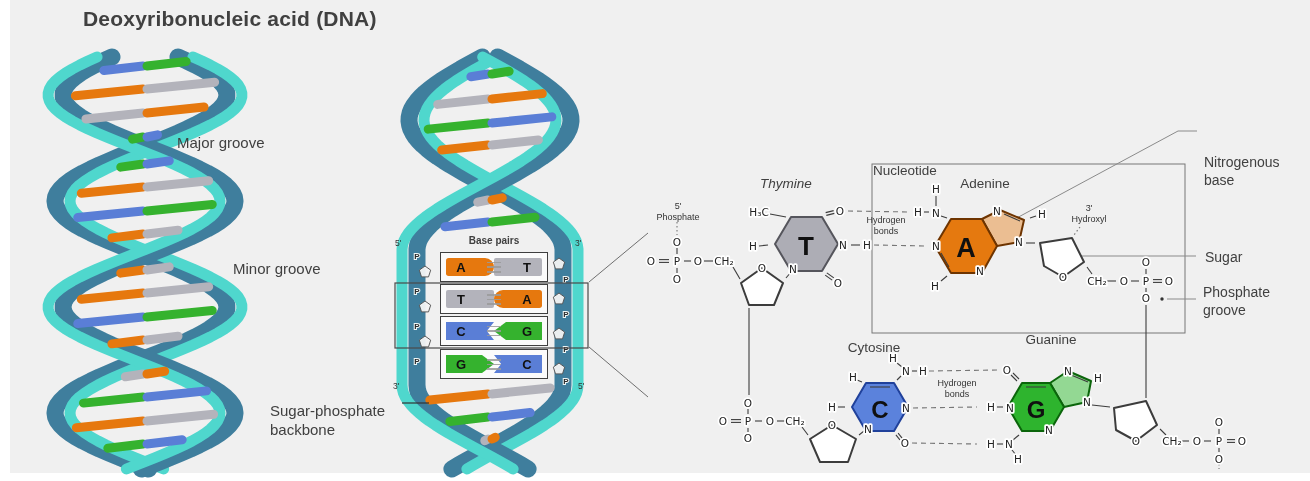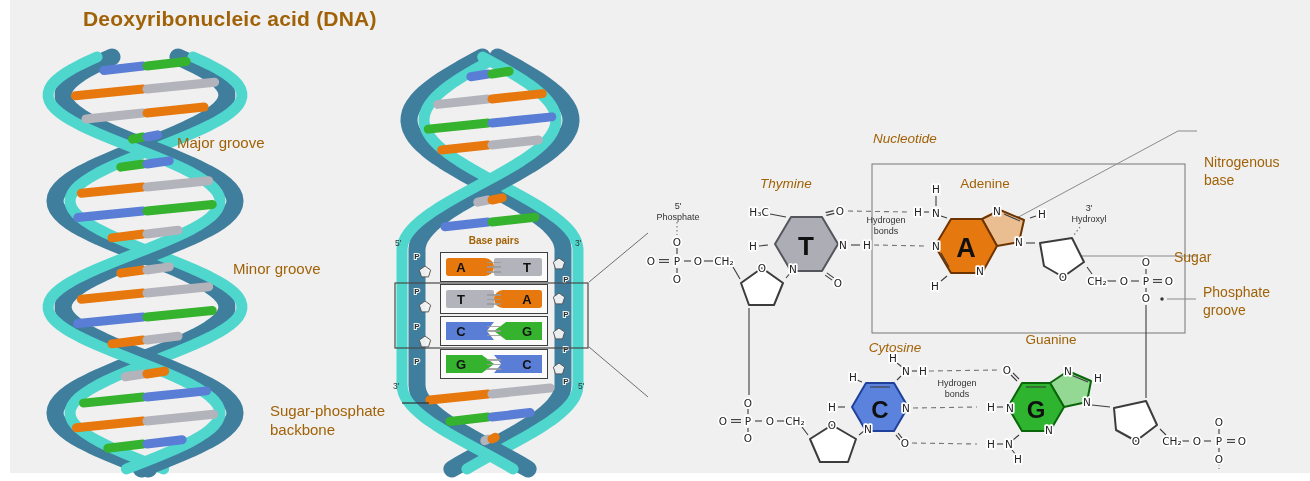--- a/index.html
+++ b/index.html
@@ -1,17 +1,17 @@
 <!DOCTYPE html>
 <html><head>
 <meta charset="utf-8">
 <style>
   html,body{margin:0;padding:0;background:#ffffff;width:1310px;height:481px;overflow:hidden;}
   #stage-bg{position:absolute;left:10px;top:0;width:1300px;height:473px;background:#F0F0F0;}
-  .lbl{position:absolute;color:#a16207;font-family:"Liberation Sans",sans-serif;white-space:nowrap;line-height:1.25;}
+  .lbl{position:absolute;color:#404040;font-family:"Liberation Sans",sans-serif;white-space:nowrap;line-height:1.25;}
   .ctr{transform:translateX(-50%);text-align:center;}
   #page-title{font-size:21px;font-weight:bold;letter-spacing:.2px;}
   .groove{font-size:15px;}
   .medlbl{font-size:13.5px;}
   .biglbl{font-size:14px;line-height:18px;}
   .tiny{font-size:9px;line-height:11px;color:#333;text-align:center;}
   .endlbl{font-size:8.5px;color:#333;}
   svg{position:absolute;left:0;top:0;}
   #bp-panel{position:absolute;left:440px;top:252px;width:108px;height:130px;}
   .bp-row{position:absolute;left:0;width:106px;height:28px;background:#fbfbfb;border:1px solid #3f3f3f;}
@@ -310,30 +310,30 @@
       <div class="bp-shape arrow-right" style="left: 5px; width: 48px; background: rgb(53, 178, 46);"></div>
       <div class="bp-shape notch-left" style="left: 53px; width: 48px; background: rgb(90, 126, 214);"></div>
       <div class="bp-dash"></div>
       <div class="bp-letter" style="left: 10px;">G</div>
       <div class="bp-letter" style="left: 76px;">C</div>
     </div>
   </div>
 
 <div class="lbl ctr medlbl" style="left:786px;top:176px;font-style:italic;">Thymine</div>
 <div class="lbl ctr medlbl" style="left:985px;top:176px;">Adenine</div>
-<div class="lbl ctr medlbl" style="left:895px;top:340px;font-style:italic;">Cytosine</div>
+<div class="lbl ctr medlbl" style="left:874px;top:340px;">Cytosine</div>
 <div class="lbl ctr medlbl" style="left:1051px;top:332px;">Guanine</div>
 
-<div class="lbl medlbl" style="left:873px;top:131px;font-style:italic;">Nucleotide</div>
+<div class="lbl medlbl" style="left:873px;top:163px;">Nucleotide</div>
 
 <div class="lbl biglbl" style="left:1204px;top:113px;margin-top:40px;">
   <div>Nitrogenous</div>
   <div>base</div>
 </div>
-<div class="lbl biglbl" style="left:1174px;top:248px;">Sugar</div>
+<div class="lbl biglbl" style="left:1205px;top:248px;">Sugar</div>
 <div class="lbl biglbl" style="left:1203px;top:283px;">
   <div>Phosphate</div>
   <div>groove</div>
 </div>
 
 <div class="lbl tiny ctr" style="left:678px;top:201px;">
   <div>5'</div>
   <div>Phosphate</div>
 </div>
 <div class="lbl tiny ctr" style="left:1089px;top:203px;">

